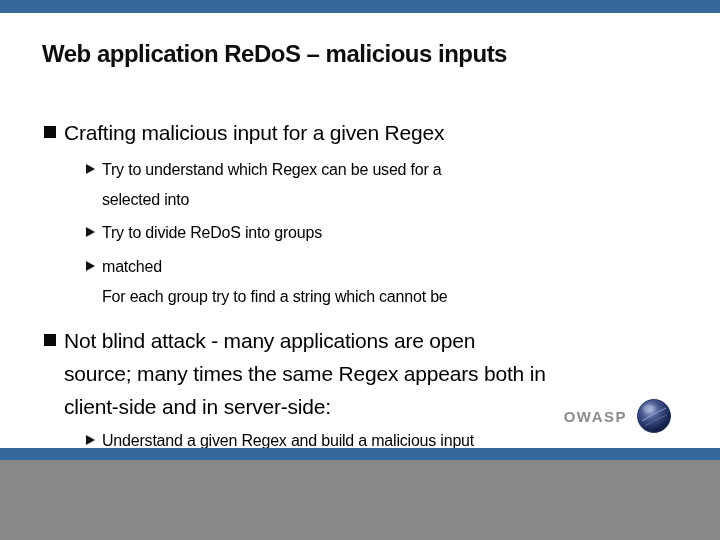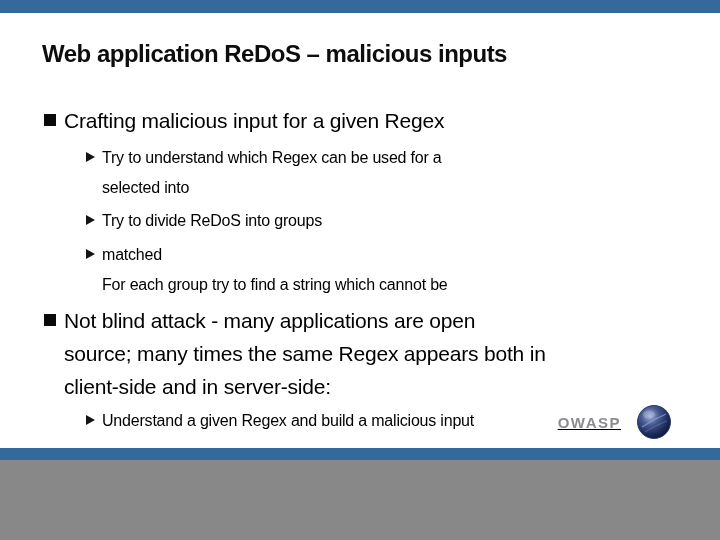--- a/index.html
+++ b/index.html
@@ -11,37 +11,37 @@
   .bar.top{top:0;height:13px;}
   .bar.bottom{bottom:0;height:12px;}
   .title{
     position:absolute;left:42px;top:40px;margin:0;
     font-size:24px;font-weight:bold;letter-spacing:-0.5px;color:#0d0d0d;
     white-space:nowrap;
   }
   .content{position:absolute;left:44px;top:104px;right:10px;}
   .b{display:flex;align-items:flex-start;}
   .b .txt{white-space:nowrap;}
-  .l1{font-size:21px;line-height:33px;letter-spacing:-0.2px;}
+  .l1{font-size:21px;line-height:33px;letter-spacing:-0.2px;margin-top:12px;}
   .l2{font-size:16px;line-height:30px;letter-spacing:-0.2px;padding-left:42px;}
   .sq{
     flex:0 0 auto;width:12px;height:12px;background:#0a0a0a;
     margin:10px 8px 0 0;
   }
   .tri{
     flex:0 0 auto;width:0;height:0;
     border-left:9px solid #141414;
     border-top:5.5px solid transparent;
     border-bottom:5.5px solid transparent;
     margin:9px 7px 0 0;
   }
   .mb6{margin-bottom:6px;} .mb4{margin-bottom:4px;} .mb3{margin-bottom:3px;}
   .footer{
-    position:absolute;right:48px;bottom:20px;
-    display:flex;align-items:center;gap:15px;text-decoration:underline;
+    position:absolute;right:48px;bottom:26px;
+    display:flex;align-items:center;gap:9px;
   }
   .owasp{
     font-size:15px;font-weight:bold;color:#8A8C8F;letter-spacing:1.5px;
     line-height:1;
   }
   .globe{display:block;width:36px;height:36px;}
 </style>
 </head>
 <body>
 

